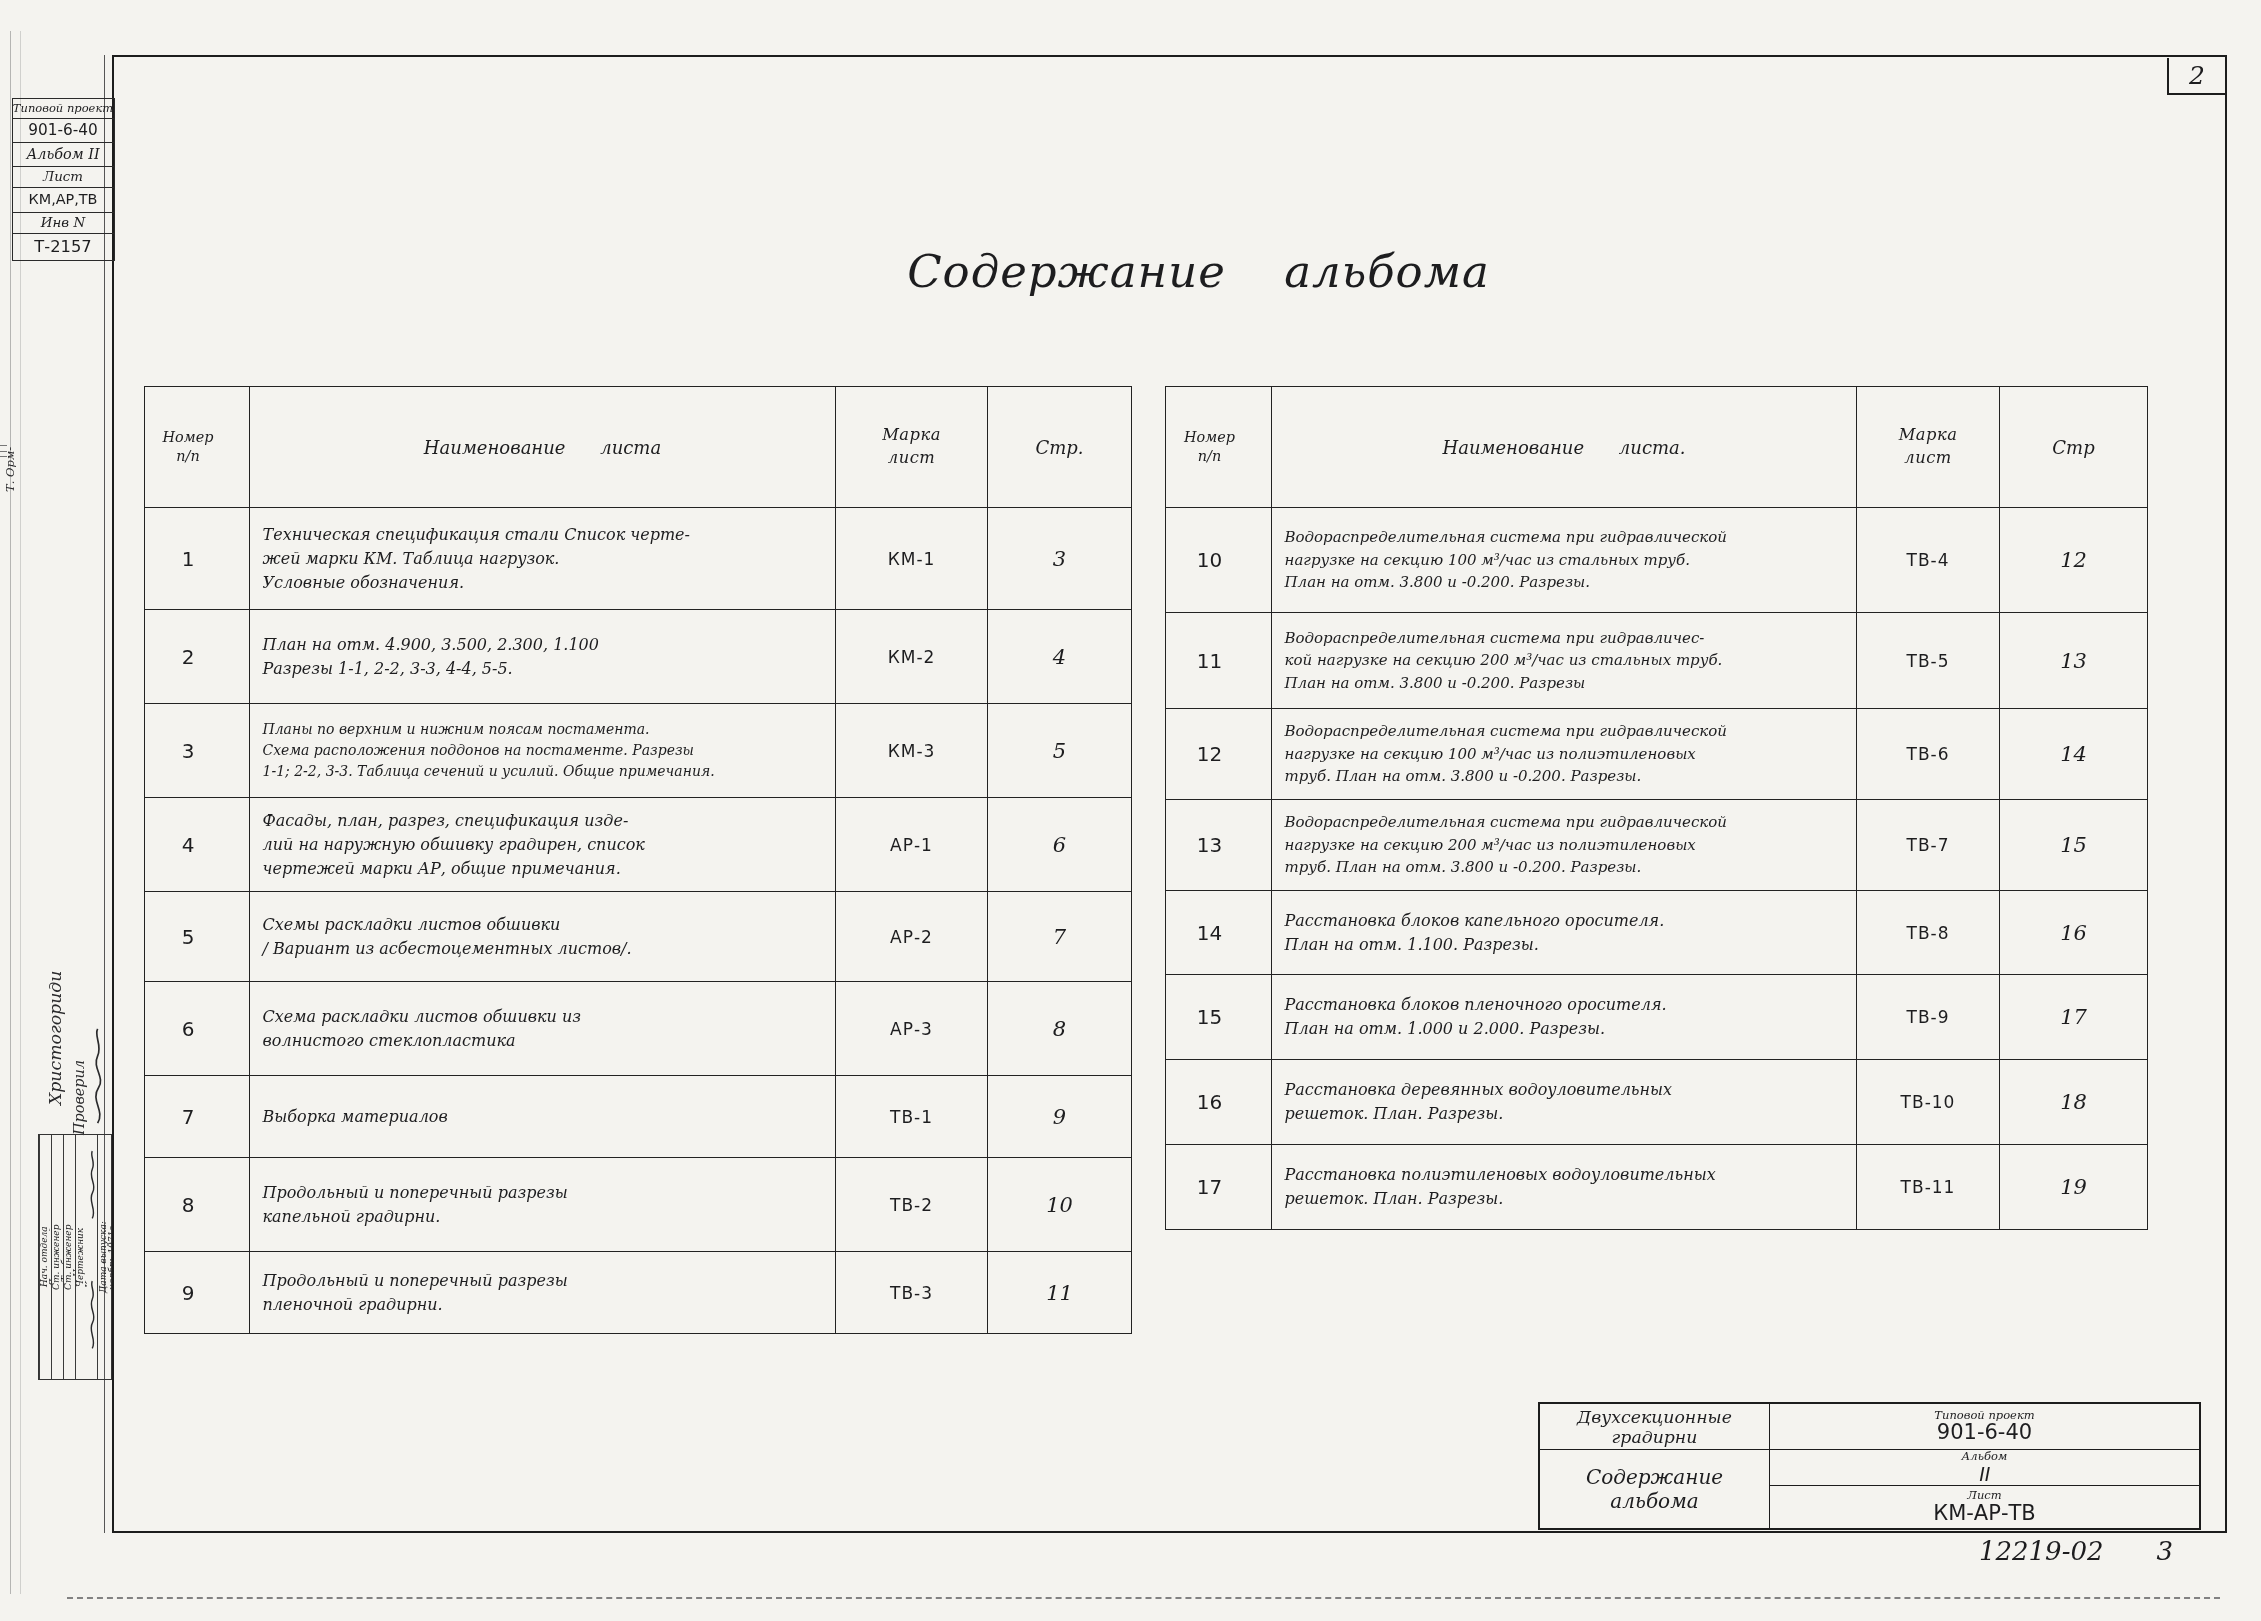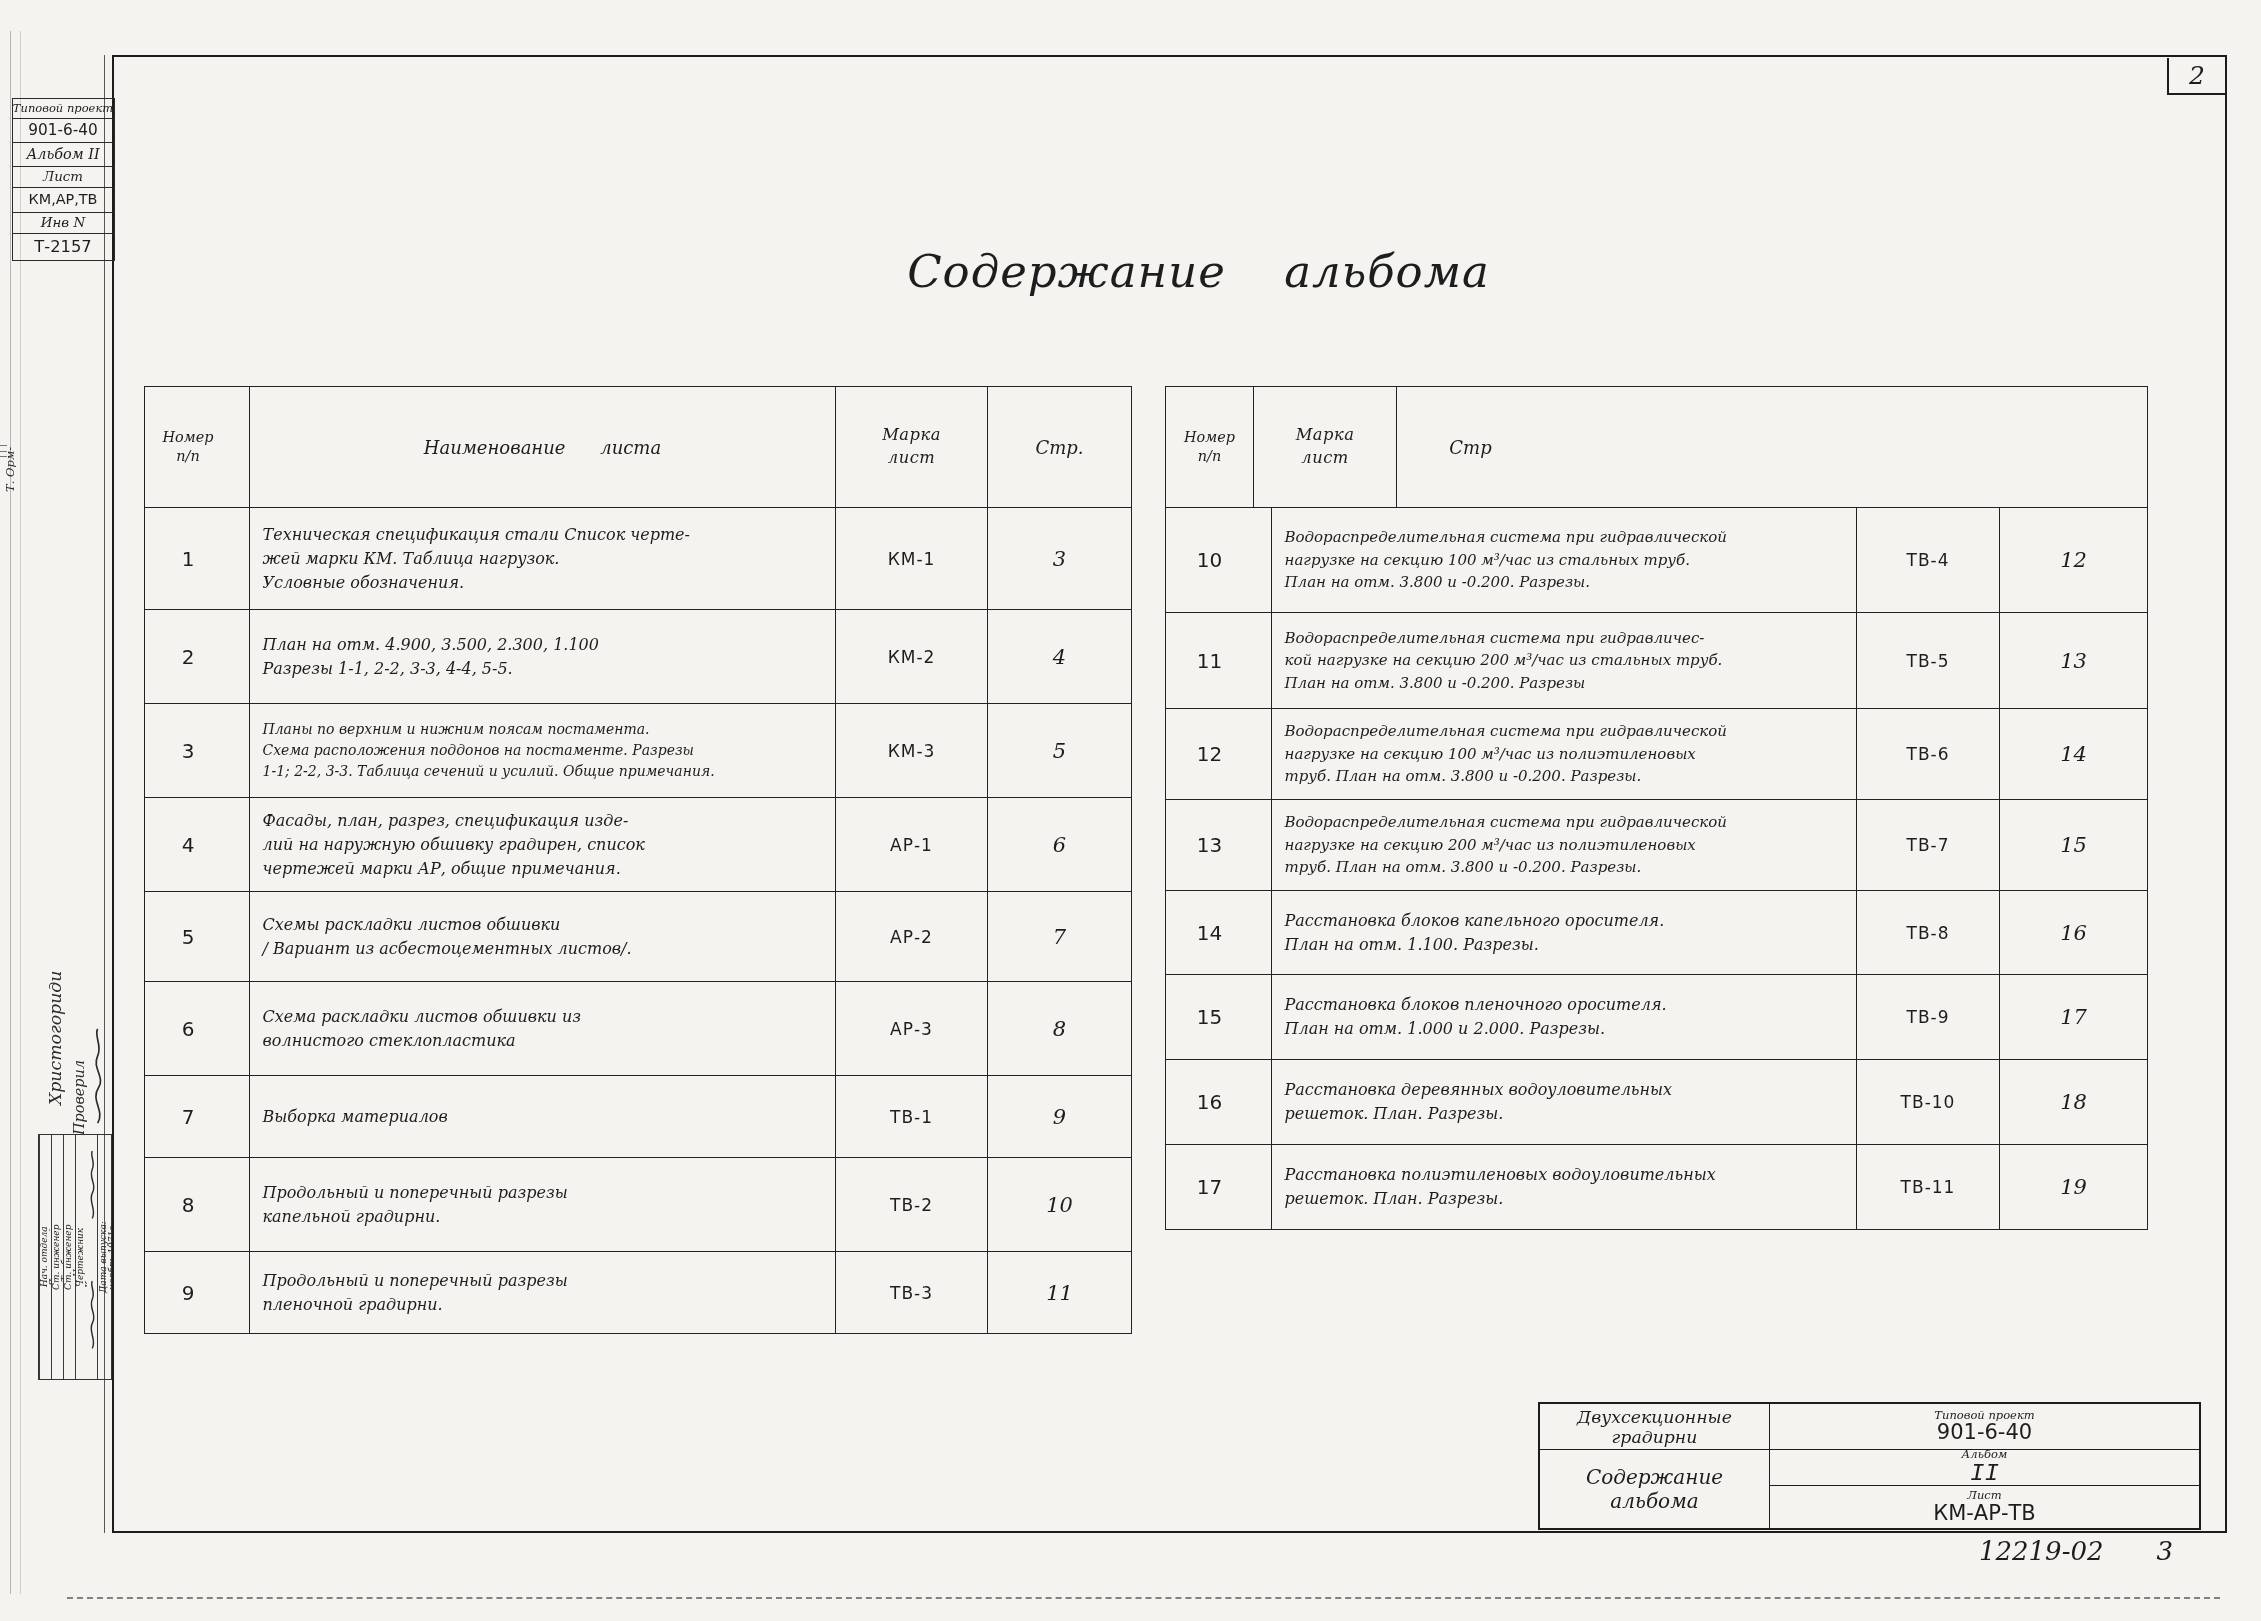--- a/index.html
+++ b/index.html
@@ -96,21 +96,21 @@
   .tb-sheet { flex:1; font-size:20px; font-style:italic; display:flex; align-items:center;
     justify-content:center; text-align:center; }
   .tb-cell { border-bottom:1.9px solid #1c1c1c; display:flex; flex-direction:column;
     align-items:center; justify-content:center; }
   .tb-cell:last-child { border-bottom:none; }
   .tb-cell .sm { font-size:11.5px; font-style:italic; line-height:1.1; }
   .tb-cell .lg { font-size:21px; line-height:1.1; }
   .tb-cell.c1 { height:46px; }
   .tb-cell.c2 { height:36px; }
   .tb-cell.c3 { flex:1; }
-  .tb-cell.c2 .lg { font-size:24px; font-family:Liberation Mono, monospace; font-style:italic; }
+  .tb-cell.c2 .lg { font-size:20px; font-family:Liberation Sans, sans-serif; font-style:italic; }
 
   #doc-code { position:absolute; left:1937px; top:1536px; width:278px; display:flex;
     justify-content:center; gap:53px; font-size:26px; font-style:italic; }
 
   #perforation { position:absolute; left:67px; top:1597px; width:2153px; height:0;
     border-top:2.4px dashed #6e6e6e; opacity:.85; }
 </style>
 </head>
 <body>
 
@@ -333,20 +333,23 @@
           <span>11</span>
         </div>
     </div>
   </div>
 
   <div class="toc" id="right-table" style="left:1165px; top:386px; width:983px;">
     <div class="trow thead" style="height:120px;">
       <div class="tc num">
           <span class="pre">Номер
 п/п</span>
+        </div>
+      <div class="tc name">
+          <span>Наименование листа.</span>
         </div>
       <div class="tc mark">
           <span class="pre">Марка
 лист</span>
         </div>
       <div class="tc page">
           <span>Стр</span>
         </div>
     </div>
     <div class="trow" style="height:105px;">

